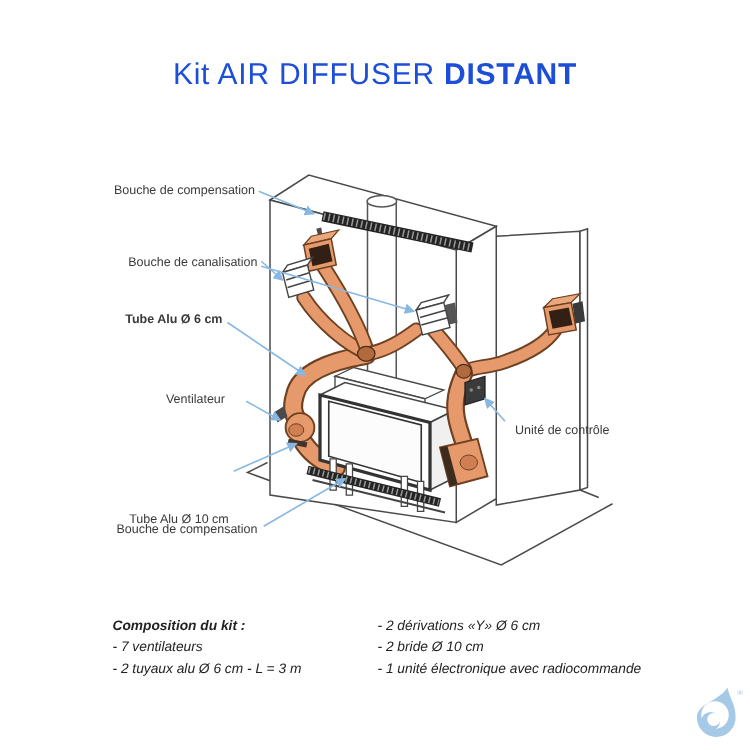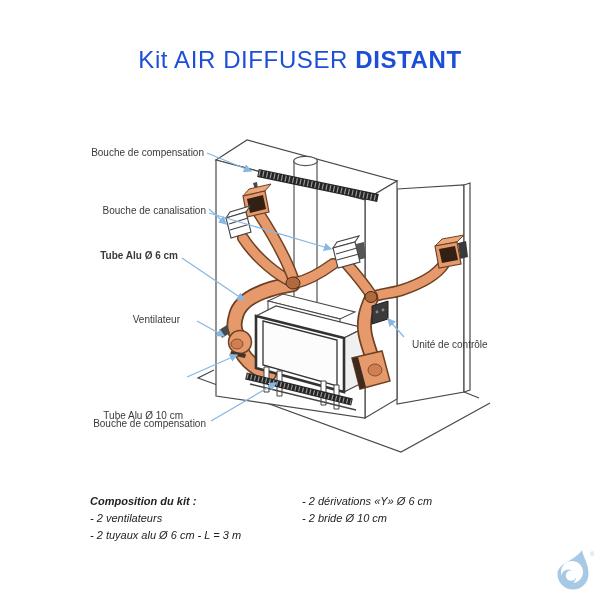--- a/index.html
+++ b/index.html
@@ -181,26 +181,27 @@
   <div class="lbl lbl-r" style="right:396px;top:147px;">Bouche de compensation</div>
   <div class="lbl lbl-r" style="right:394px;top:205px;text-align:right;">Bouche de canalisation</div>
   <div class="lbl lbl-r" style="right:422px;top:250px;font-weight:bold;">Tube Alu Ø 6 cm</div>
   <div class="lbl lbl-r" style="right:420px;top:314px;">Ventilateur</div>
   <div class="lbl lbl-r" style="right:417px;top:374px;margin-top:36px;">Tube Alu Ø 10 cm</div>
   <div class="lbl lbl-r" style="right:394px;top:418px;">Bouche de compensation</div>
   <div class="lbl" style="left:412px;top:339px;">Unité de contrôle</div>
 
   <div class="comp comp-left">
     <div class="comp-heading">Composition du kit :</div>
-    <div>- 2 ventilateurs</div>
+    <div>- 7 ventilateurs</div>
     <div>- 2 tuyaux alu Ø 6 cm - L = 3 m</div>
   </div>
   <div class="comp comp-right">
     <div>- 2 dérivations «Y» Ø 6 cm</div>
     <div>- 2 bride Ø 10 cm</div>
+    <div>- 1 unité électronique avec radiocommande</div>
   </div>
 
   <svg class="logo" viewBox="0 0 46 50">
     <path d="M31,3 C32,10 37.5,16 37.5,27 A15.5,15.5 0 1 1 6.5,27 C6.5,16 24,14 31,3 Z" fill="#a6c9e6"></path>
     <circle cx="21" cy="25" r="11" fill="#ffffff"></circle>
     <circle cx="17.5" cy="30" r="7.5" fill="#a6c9e6"></circle>
     <circle cx="20" cy="28.5" r="5.2" fill="#ffffff"></circle>
     <text x="39" y="9" font-size="6" fill="#a6c9e6">®</text>
   </svg>
 

